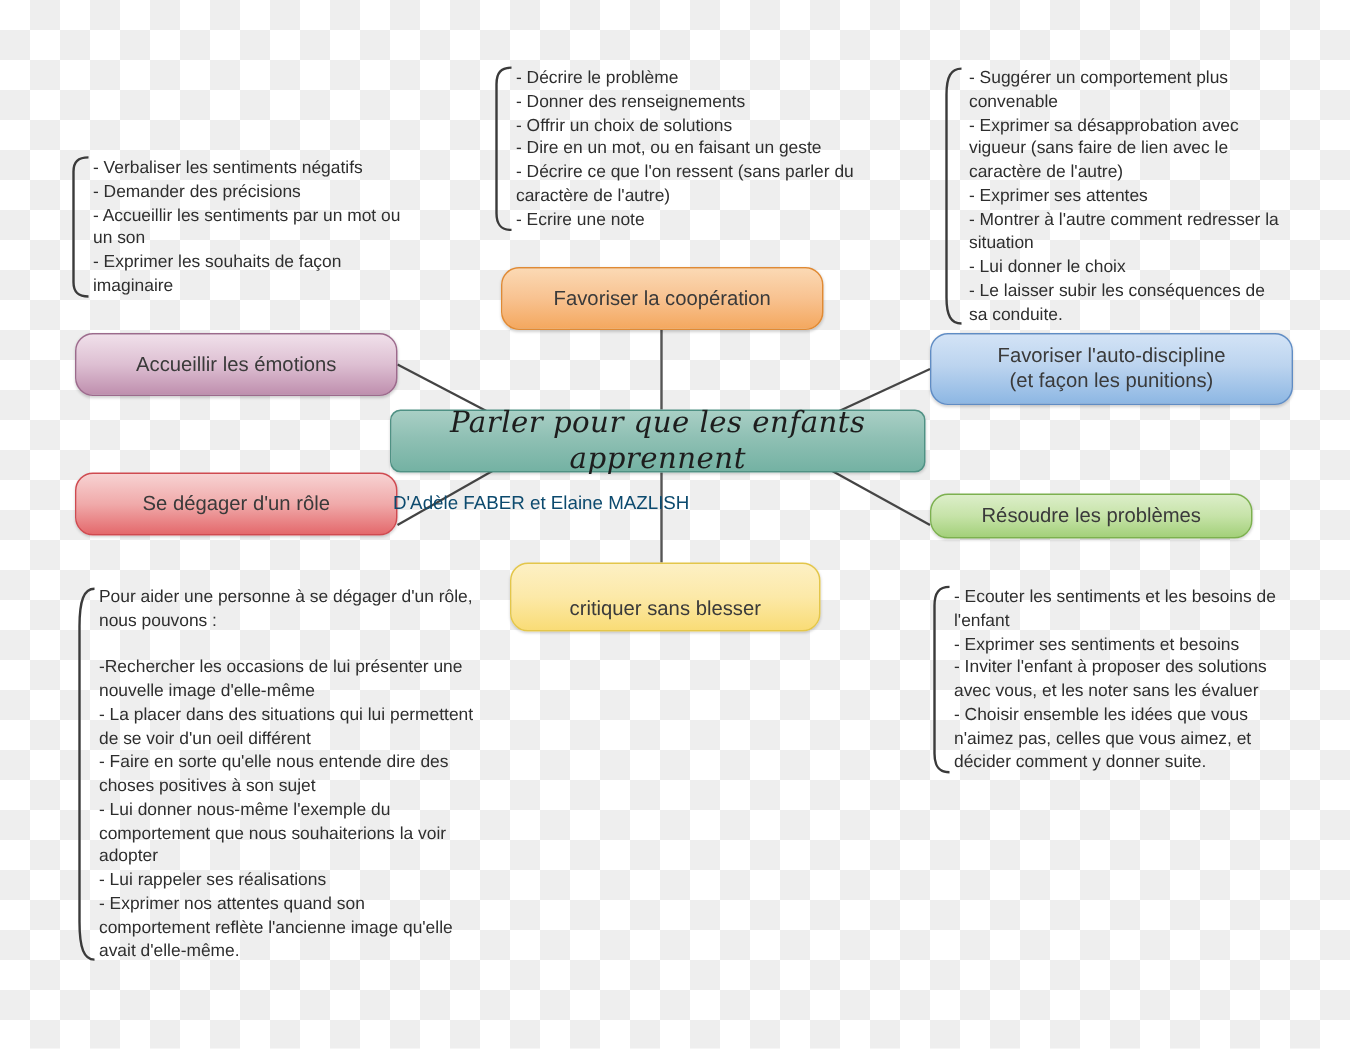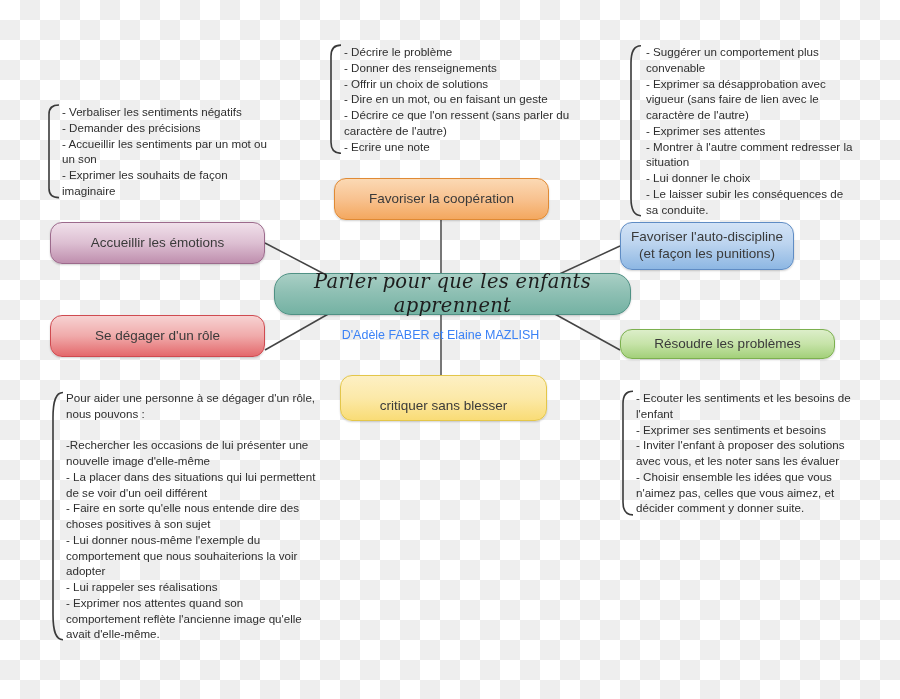--- a/index.html
+++ b/index.html
@@ -35,39 +35,39 @@
     color: #3a3a3a;
     font-size: 13.5px;
     line-height: 1.25;
     padding: 4px 10px;
     box-shadow: 0 1px 2px rgba(0,0,0,0.18);
   }
   .node .lbl { display: block; width: 100%; }
 
   
   #node-central {
-    left: 274px; top: 273px; width: 357px; height: 42px;
+    left: 260px; top: 273px; width: 357px; height: 42px;
     background: linear-gradient(to bottom, #a9cfc5 0%, #8fc0b4 45%, #74b2a3 100%);
     border: 1.6px solid #4f9184;
-    border-radius: 17px;
+    border-radius: 7px;
     font-family: "DejaVu Serif", serif;
     font-style: italic;
     font-size: 19.5px;
     font-weight: 500;
     letter-spacing: 0.3px;
     color: #1d1d1d;
   }
 
   #node-coop {
     left: 334px; top: 178px; width: 215px; height: 42px;
     background: linear-gradient(to bottom, #fbd9b4 0%, #f8c290 50%, #f4a85f 100%);
     border: 1.4px solid #e08a34;
   }
   #node-autodiscipline {
-    left: 620px; top: 222px; width: 174px; height: 48px;
+    left: 620px; top: 222px; width: 242px; height: 48px;
     background: linear-gradient(to bottom, #d3e3f6 0%, #bcd4ef 45%, #8db7e3 100%);
     border: 1.4px solid #5f8cc4;
   }
   #node-emotions {
     left: 50px; top: 222px; width: 215px; height: 42px;
     background: linear-gradient(to bottom, #f0e0ea 0%, #ddbfd2 50%, #bf8fae 100%);
     border: 1.4px solid #9c6a8c;
     justify-content: flex-end;
   }
   #node-role {
@@ -83,23 +83,23 @@
   #node-complimenter {
     left: 340px; top: 375px; width: 207px; height: 46px;
     background: linear-gradient(to bottom, #fdf0c4 0%, #fce9a8 50%, #f9dc76 100%);
     border: 1.4px solid #e3c64a;
   }
 
   
   #subtitle {
     position: absolute;
     left: 262px; top: 328px; width: 357px;
-    text-align: center;
+    text-align: left;
     font-size: 12.5px;
-    color: #3b82f6;
+    color: #0c4a6e;
     z-index: 4;
   }
 
   
   .block {
     position: absolute;
     z-index: 2;
     font-size: 11.6px;
     line-height: 1.36;
     color: #2e2e2e;

